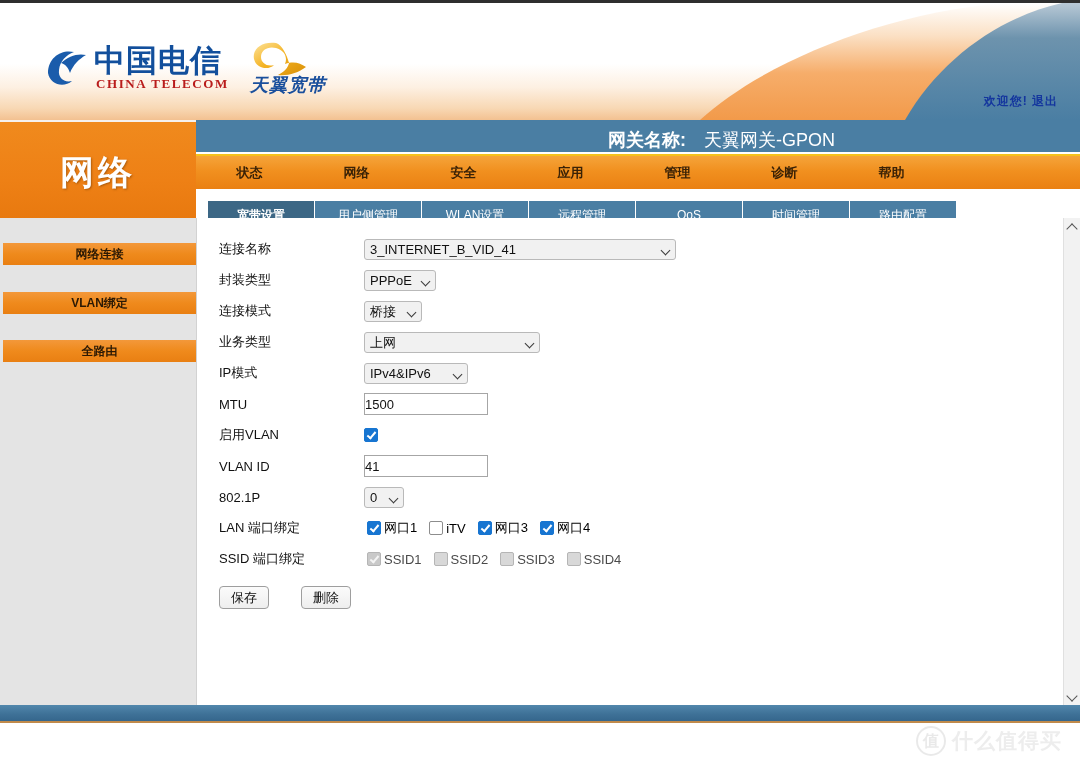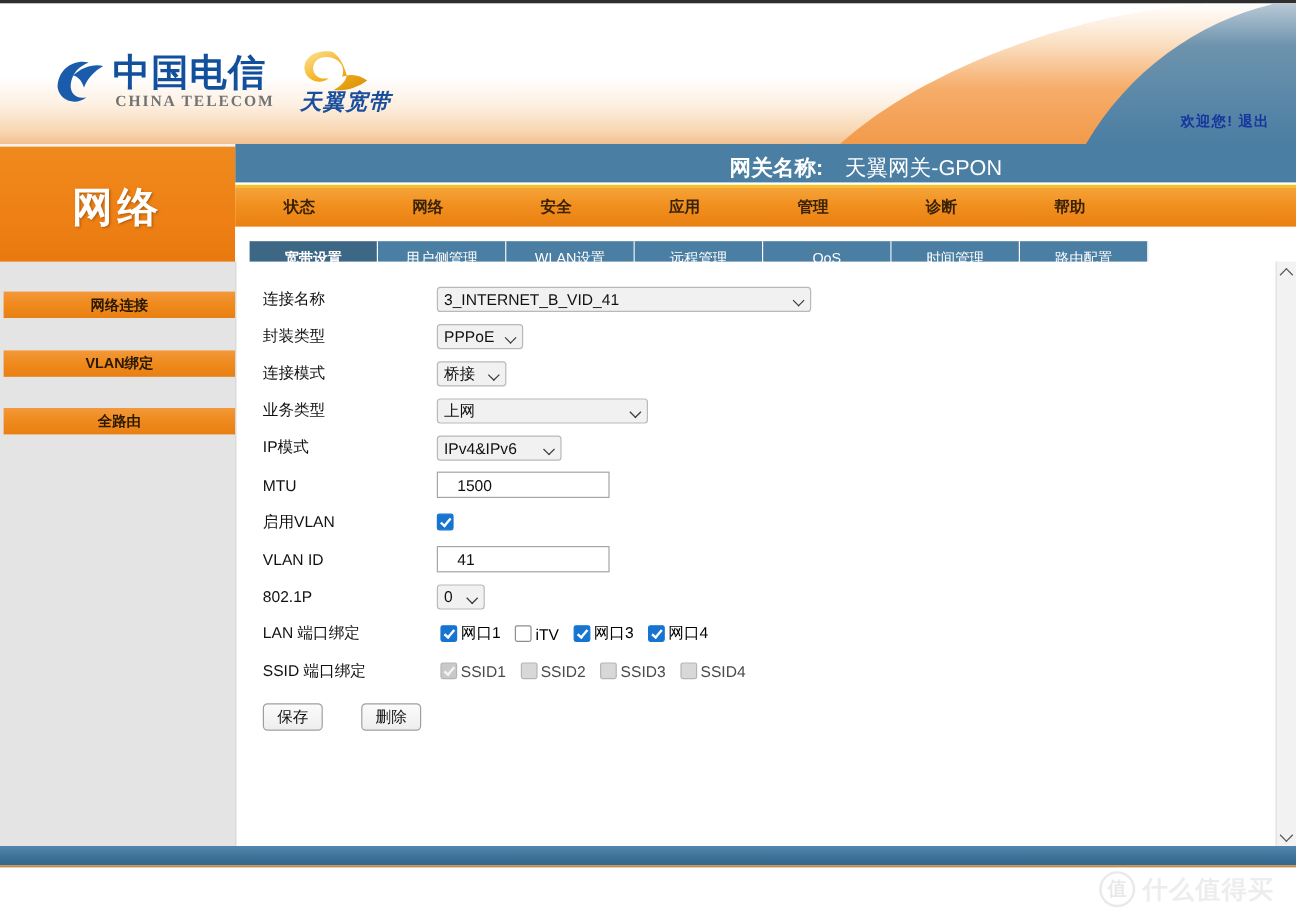--- a/index.html
+++ b/index.html
@@ -23,21 +23,21 @@
     background:linear-gradient(to bottom,#ffffff 0%,#ffffff 52%,#fdf0e2 72%,#f8d8b4 90%,#f3c191 100%);
   }
   .hdr-curve{position:absolute;left:0;top:0;width:1080px;height:117px;}
 
   
   .logo-ct{position:absolute;left:42px;top:40px;width:205px;height:52px;}
   .logo-ct .ct-mark{position:absolute;left:0;top:0;}
   .logo-ct .ct-cn{position:absolute;left:52px;top:-3px;font-family:"DejaVu Sans",sans-serif;
      font-size:31px;font-weight:bold;color:#124f9c;letter-spacing:1px;white-space:nowrap;}
   .logo-ct .ct-en{position:absolute;left:54px;top:33px;font-family:"Liberation Serif",serif;
-     font-size:13px;font-weight:bold;color:#737373;letter-spacing:1.6px;white-space:nowrap;}
+     font-size:13px;font-weight:bold;color:#b91c1c;letter-spacing:1.6px;white-space:nowrap;}
 
   
   .logo-ty{position:absolute;left:248px;top:36px;width:96px;height:58px;}
   .logo-ty .ty-txt{position:absolute;left:2px;top:34px;font-family:"DejaVu Sans",sans-serif;
      font-size:18px;font-weight:bold;color:#1a4f9c;letter-spacing:1px;white-space:nowrap;
      font-style:italic;}
 
   .welcome{position:absolute;right:22px;top:90px;font-size:12px;color:#14369e;font-weight:bold;
      white-space:nowrap;letter-spacing:1px;}
   .welcome a{color:#14369e;text-decoration:none;}
@@ -105,22 +105,22 @@
      border-left:1.6px solid #3a3a3a;border-bottom:1.6px solid #3a3a3a;
      transform:rotate(-45deg);pointer-events:none;}
   .sel-conn{width:312px;}
   .sel-enc{width:72px;}
   .sel-mode{width:58px;}
   .sel-svc{width:176px;}
   .sel-ip{width:104px;}
   .sel-dot1p{width:40px;padding-right:18px;}
 
   input[type=text]{
-    height:22px;width:144px;background:#ffffff;border:1px solid #a6a6a6;
-    padding:0 16px;border-radius:0;
+    height:22px;width:124px;background:#ffffff;border:1px solid #a6a6a6;
+    padding:0 0;border-radius:0;
   }
 
   .cb{width:14px;height:14px;margin:0;vertical-align:middle;cursor:pointer;
       -webkit-appearance:none;appearance:none;border:1px solid #8d8d8d;background:#fff;
       border-radius:2px;position:relative;display:inline-block;box-sizing:border-box;}
   .cb.on{background:#1775d1;border-color:#1775d1;}
   .cb.on::after{content:"";position:absolute;left:4px;top:1px;width:3px;height:7px;
       border-right:2px solid #fff;border-bottom:2px solid #fff;transform:rotate(40deg);}
   .cb.dis{background:#d8d8d8;border-color:#b5b5b5;cursor:default;}
   .cb.dis.on{background:#c9c9c9;border-color:#b5b5b5;}

